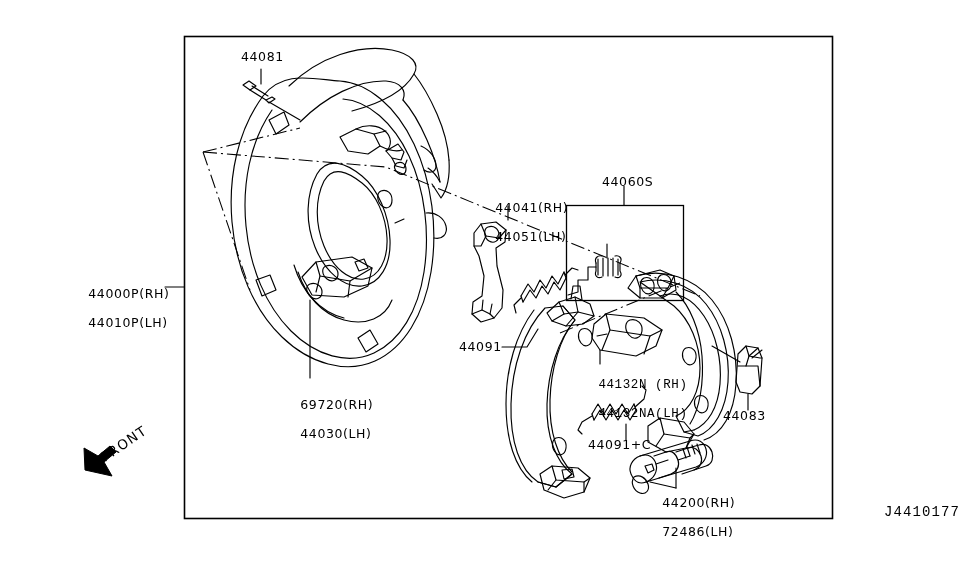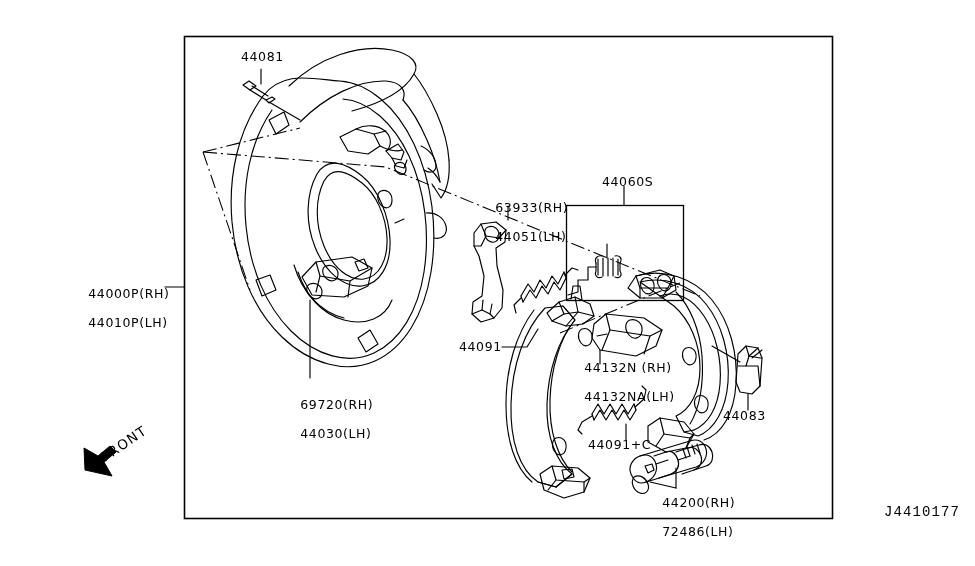--- a/index.html
+++ b/index.html
@@ -330,30 +330,30 @@
     <span>44000P(RH)</span><br>
     <span>44010P(LH)</span>
   </div>
 
   <div class="lbl" style="left:282px; top:383px;">
     <span>69720(RH)</span><br>
     <span>44030(LH)</span>
   </div>
 
   <div class="lbl" style="left:477px; top:186px;">
-    <span>63933(RH)</span><br>
+    <span>44041(RH)</span><br>
     <span>44051(LH)</span>
   </div>
 
   <div class="lbl" style="left:602px; top:175px;">44060S</div>
 
 
   <div class="lbl" style="left:459px; top:340px;">44091</div>
 
-  <div class="lbl" style="left:566px; top:346px;">
+  <div class="lbl" style="left:566px; top:363px;font-family:Liberation Mono, monospace;">
     <span>44132N (RH)</span><br>
     <span>44132NA(LH)</span>
   </div>
 
   <div class="lbl" style="left:588px; top:438px;">44091+C</div>
 
   <div class="lbl" style="left:644px; top:481px;">
     <span>44200(RH)</span><br>
     <span>72486(LH)</span>
   </div>

